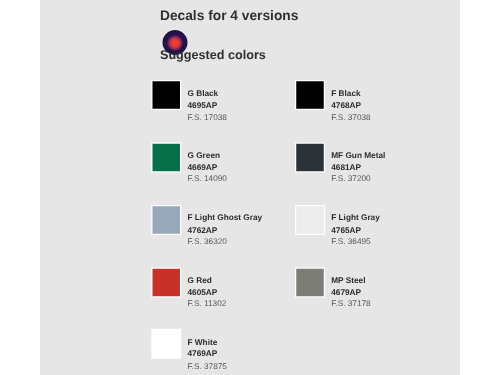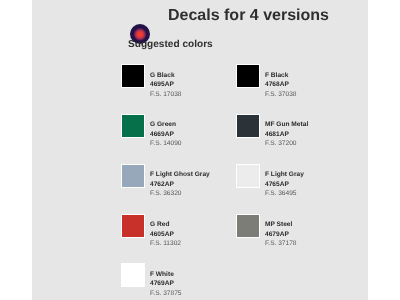--- a/index.html
+++ b/index.html
@@ -11,23 +11,22 @@
     -webkit-font-smoothing:antialiased;
     text-rendering:geometricPrecision;
   }
   .sheet {
     position:absolute; left:32px; top:0;
     width:336px; height:300px;
     background:#e6e6e6;
   }
   .decals-heading {
     position:absolute; left:96px; top:6.6px;
-    font-size:16px; font-weight:bold; color:#2f2f2f;
+    font-size:11px; font-weight:bold; color:#2f2f2f;
     white-space:nowrap;
-    margin-left:40px;
   }
   .roundel {
     position:absolute; left:98px; top:24px;
     width:20px; height:20px; border-radius:50%;
   }
   .suggested-heading {
     position:absolute; left:96px; top:39px;
     font-size:10.1px; font-weight:bold; color:#2f2f2f;
     white-space:nowrap;
   }

